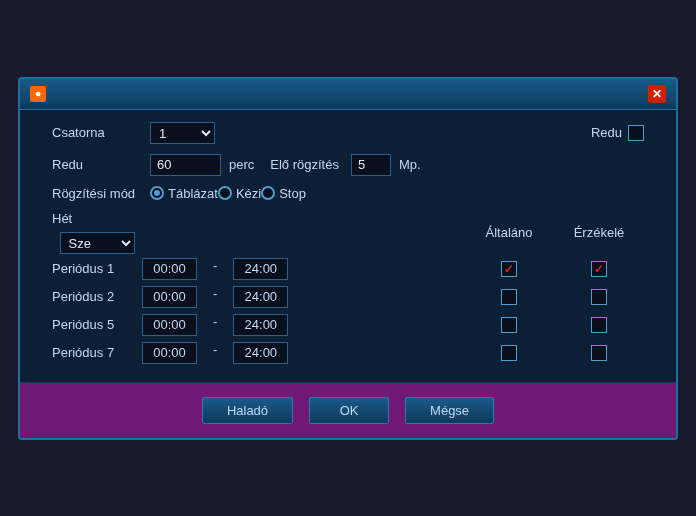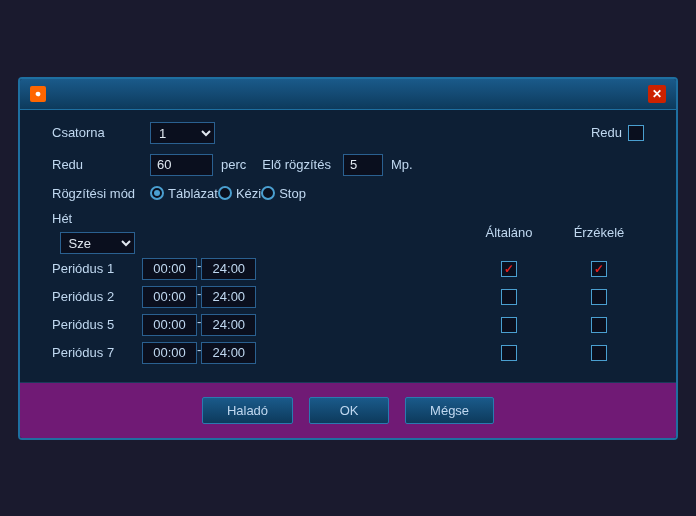--- a/index.html
+++ b/index.html
@@ -92,21 +92,21 @@
       background: #0a0f1e;
       border: 1px solid #2a6090;
       color: #e0e8f0;
       padding: 2px 6px;
       font-size: 13px;
       height: 22px;
       outline: none;
     }
 
     .input-sm {
-      width: 63px;
+      width: 71px;
     }
 
     .input-xs {
       width: 40px;
     }
 
     .select-field {
       background: #0a0f1e;
       border: 1px solid #2a6090;
       color: #e0e8f0;
@@ -204,21 +204,21 @@
     .period-row {
       display: grid;
       grid-template-columns: 90px 1fr 90px 90px;
       align-items: center;
       margin-bottom: 6px;
     }
 
     .time-range {
       display: flex;
       align-items: flex-start;
-      gap: 0;
+      gap: 16px;
     }
 
     .time-input {
       background: #0a0f1e;
       border: 1px solid #2a6090;
       color: #c0d8f0;
       padding: 2px 4px;
       font-size: 13px;
       height: 22px;
       width: 55px;

